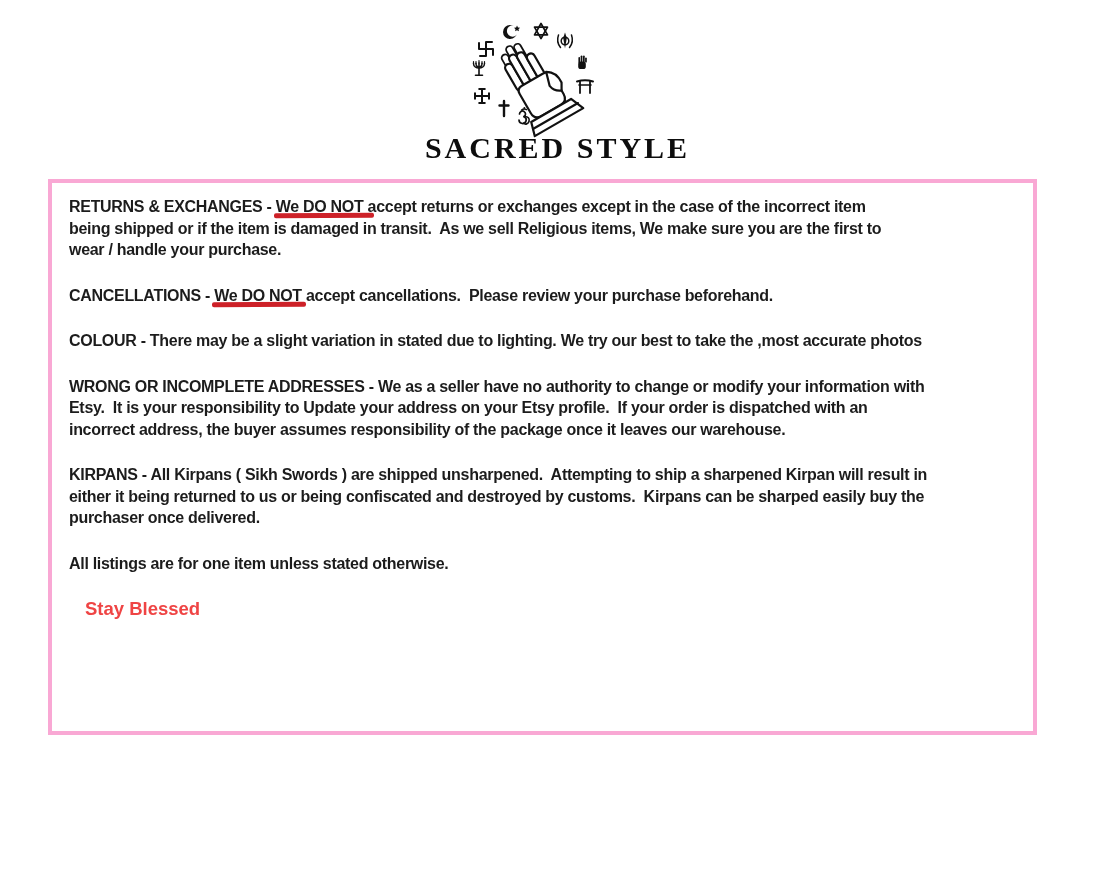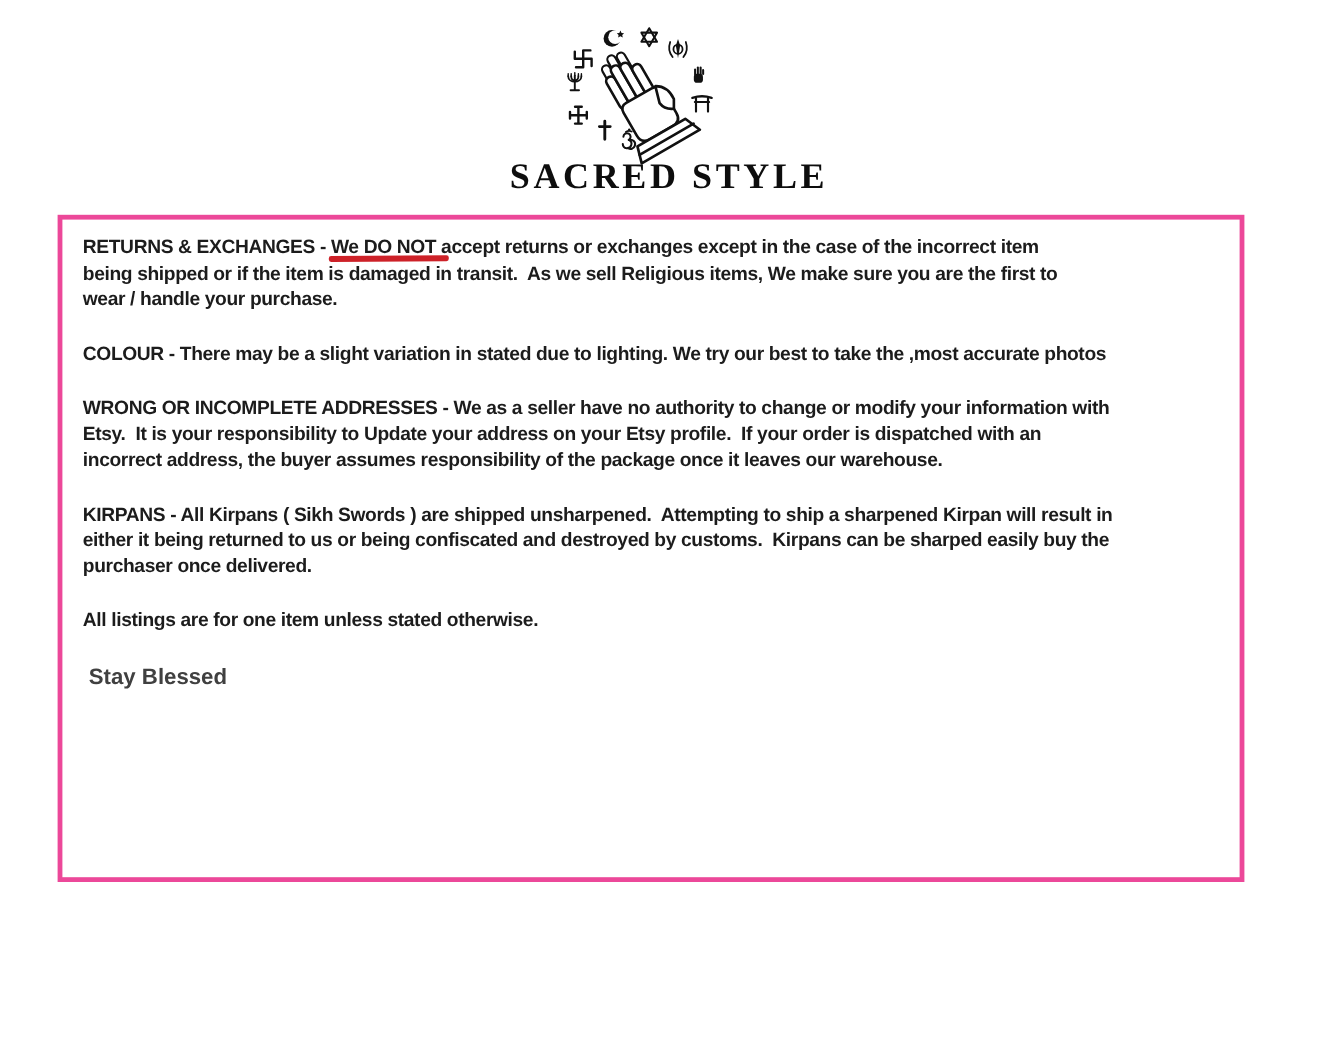--- a/index.html
+++ b/index.html
@@ -24,39 +24,39 @@
     letter-spacing:3px;
     color:#0d0d0d;
     white-space:nowrap;
     margin-left:22px;
   }
   
   .policy-box {
     position:absolute; left:48px; top:179px;
     width:989px; height:556px;
     box-sizing:border-box;
-    border:4px solid #ec4899;
+    border:4px solid #f9a8d4;
     background:#fff;
     padding:13px 8px 0 17px;
   }
   .policy {
     margin:0 0 24px 0;
     white-space:pre-wrap;
     font-weight:bold;
     font-size:16px;
     line-height:21.5px;
     letter-spacing:-0.3px;
     color:#1c1c1c;
   }
   .policy.mt { margin-top:4px; }
   .signoff {
-    margin:6px 0 0 5px;
+    margin:6px 0 0 16px;
     font-weight:bold;
     font-size:18.5px;
-    color:#404040;
+    color:#ef4444;
   }
   
   .ru { position:relative; }
   .ru::after {
     content:"";
     position:absolute;
     left:-2px; right:-4px;
     bottom:-3px; height:5px;
     background:var(--red, #cd2128);
     border-radius:2px;
@@ -149,20 +149,21 @@
 </svg>
 
 <div class="brand">SACRED STYLE</div>
 
 <div class="policy-box">
 
   <p class="policy"><span>RETURNS &amp; EXCHANGES - </span><span class="ru ru-wide">We DO NOT</span><span> accept returns or exchanges except in the case of the incorrect item
 being shipped or if the item is damaged in transit.  As we sell Religious items, We make sure you are the first to
 wear / handle your purchase.</span></p>
 
+  <p class="policy"><span>CANCELLATIONS - </span><span class="ru">We DO NOT</span><span> accept cancellations.  Please review your purchase beforehand.</span></p>
 
 
   <p class="policy mt">COLOUR - There may be a slight variation in stated due to lighting. We try our best to take the ,most accurate photos</p>
 
   <p class="policy">WRONG OR INCOMPLETE ADDRESSES - We as a seller have no authority to change or modify your information with
 Etsy.  It is your responsibility to Update your address on your Etsy profile.  If your order is dispatched with an
 incorrect address, the buyer assumes responsibility of the package once it leaves our warehouse.</p>
 
   <p class="policy">KIRPANS - All Kirpans ( Sikh Swords ) are shipped unsharpened.  Attempting to ship a sharpened Kirpan will result in
 either it being returned to us or being confiscated and destroyed by customs.  Kirpans can be sharped easily buy the

